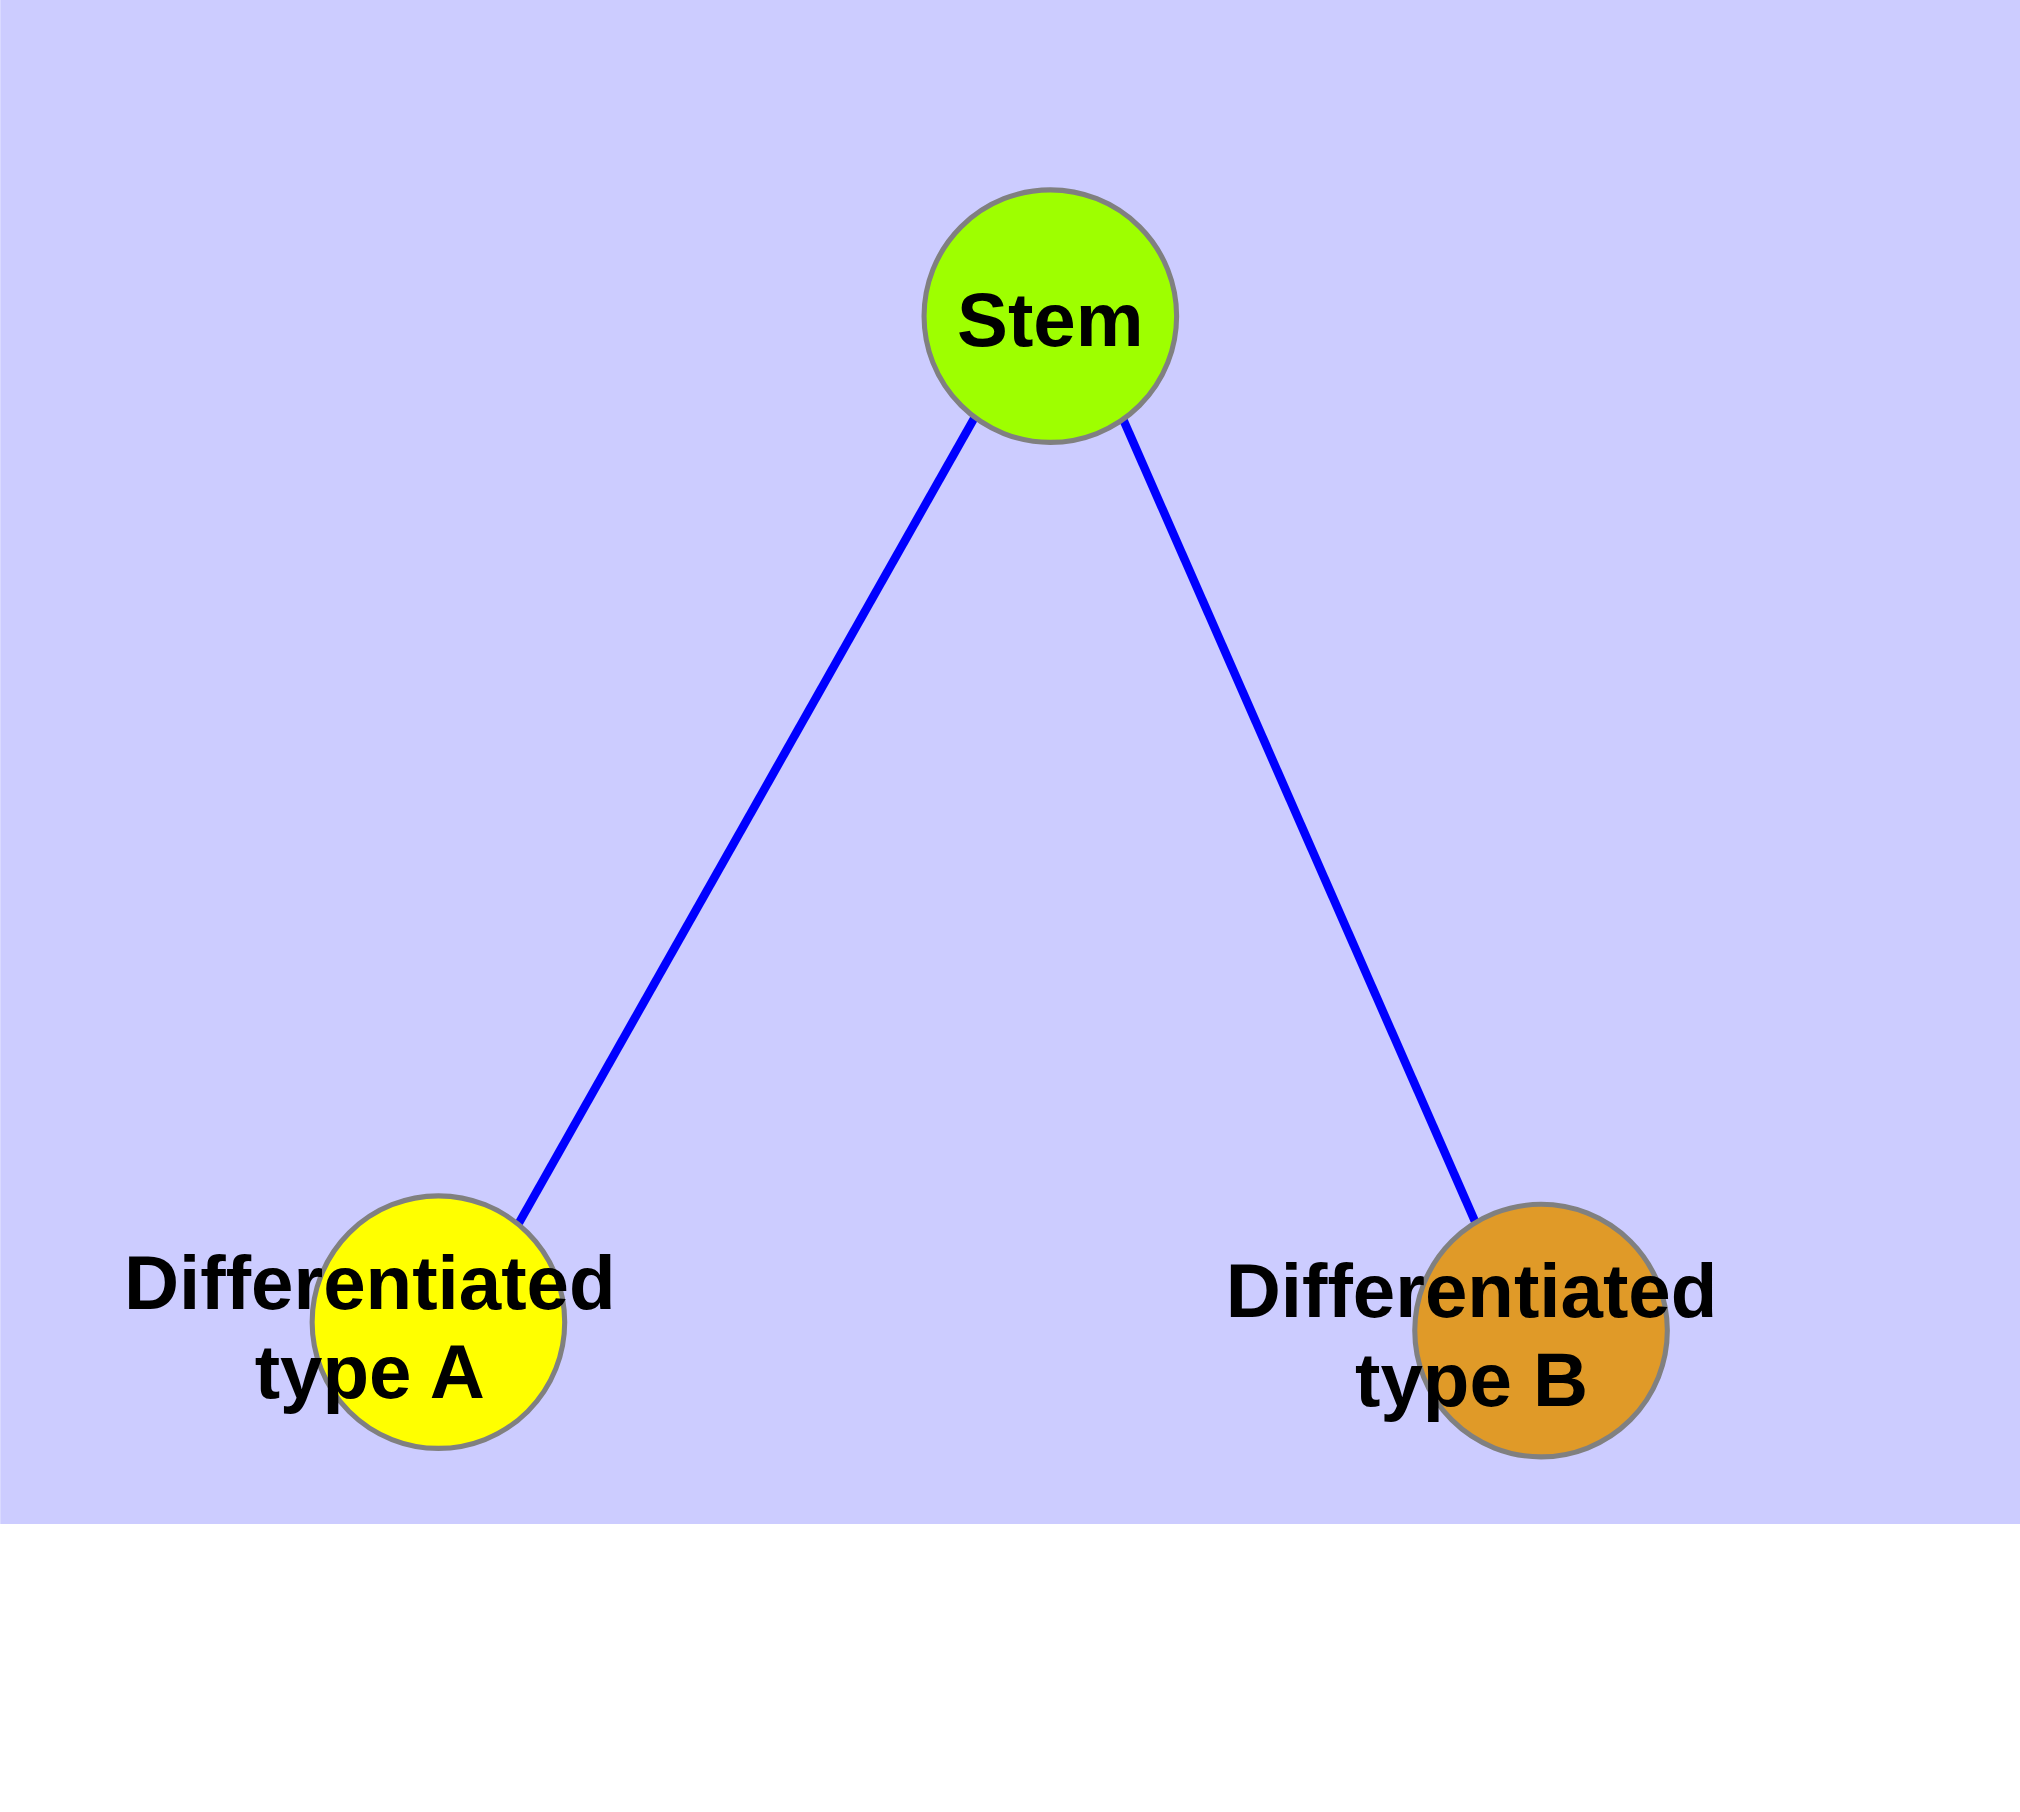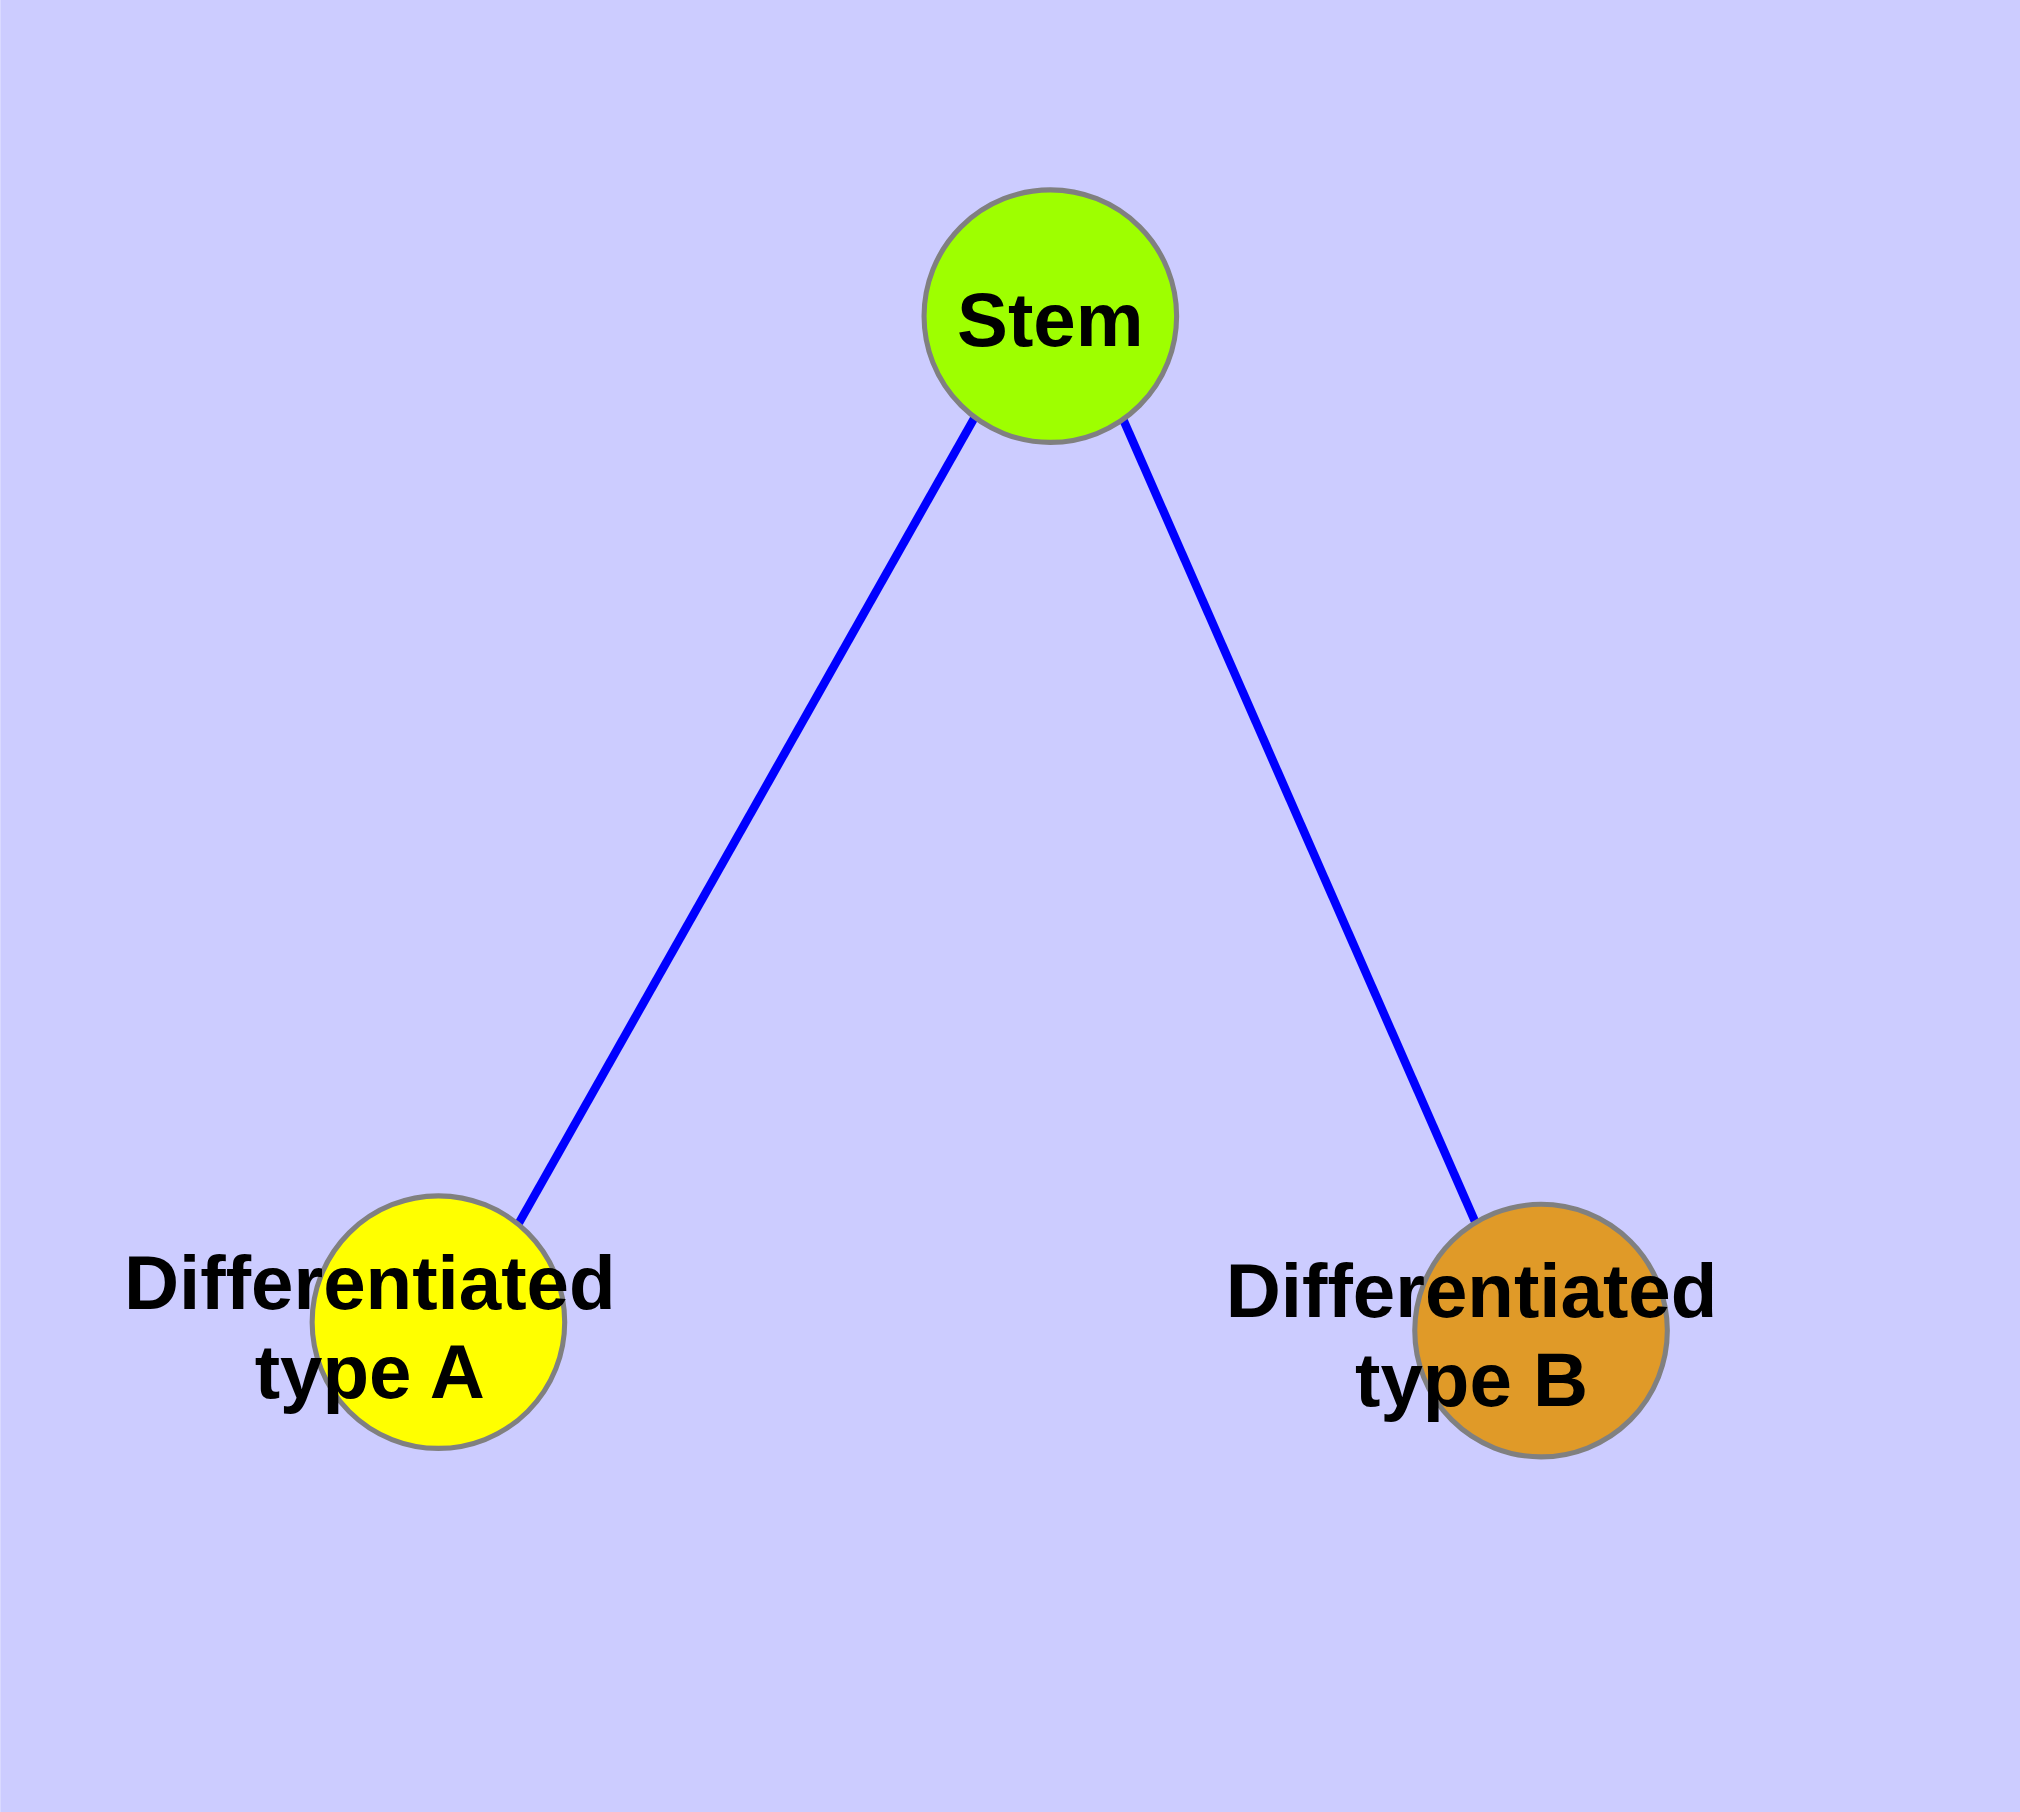--- a/index.html
+++ b/index.html
@@ -27,21 +27,21 @@
     font-weight: bold;
     fill: #000000;
     text-anchor: middle;
     dominant-baseline: alphabetic;
     white-space: pre;
   }
 </style>
 </head>
 <body>
 
-<div id="canvas" style="width: 2021px; height: 1812px;">
+<div id="canvas" style="width: 2021px; height: 1524px;">
   <svg id="graph-svg" viewBox="0 0 2384 2138" style="width: 2021px; height: 1812px;">
 
     <rect id="bg-rect" x="0" y="0" width="2384" height="2138" fill="#CCCCFF"></rect>
 
     <g id="edge-layer">
       <line id="edge-0" x1="1150" y1="492" x2="612" y2="1443" stroke="#0000FF" stroke-width="10" stroke-linecap="butt"></line>
       <line id="edge-1" x1="1325" y1="495" x2="1740" y2="1441" stroke="#0000FF" stroke-width="10" stroke-linecap="butt"></line>
     </g>
 
     <g id="node-layer">

